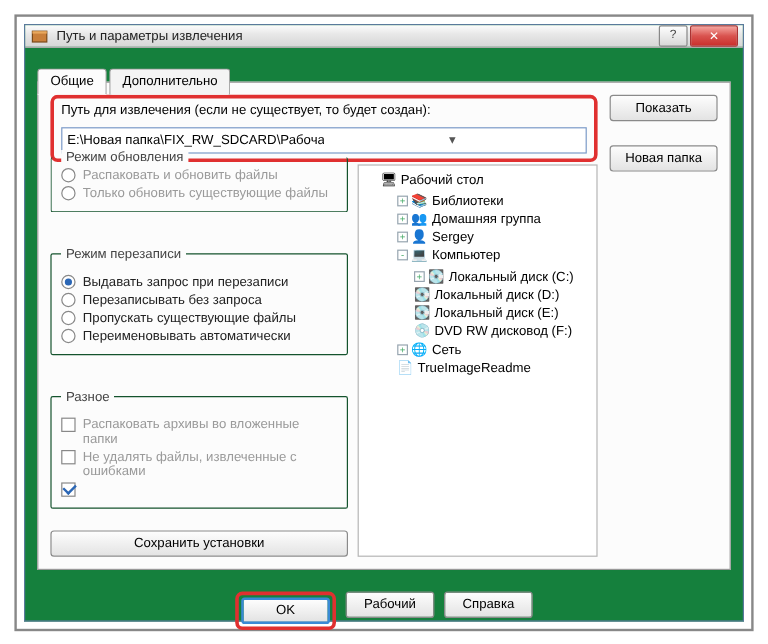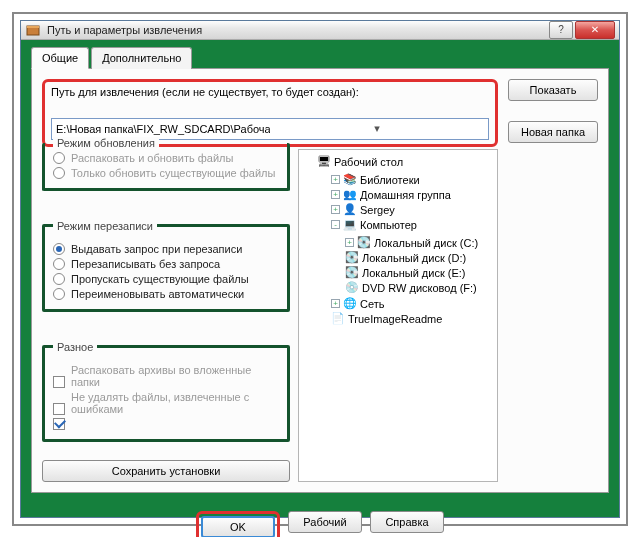--- a/index.html
+++ b/index.html
@@ -6,38 +6,38 @@
 body{background:#fff;display:flex;align-items:center;justify-content:center;width:640px;height:537px}
 .outer{width:616px;height:514px;border:2px solid #888;padding:6px;background:#fff}
 .win{width:100%;height:100%;border:1px solid #5a7a9c;background:#15803d;display:flex;flex-direction:column}
 .titlebar{height:28px;background:linear-gradient(#fdfdfd,#e8e8e8 40%,#d6d6d6);display:flex;align-items:center;padding:0 4px;border-bottom:1px solid #aaa}
 .title-icon{width:16px;height:16px;margin-right:6px;display:flex;align-items:center;justify-content:center}
 .title-text{flex:1;color:#222}
 .win-btns{display:flex;gap:2px}
 .win-btn{width:24px;height:18px;border:1px solid #888;border-radius:2px;background:linear-gradient(#fefefe,#d8d8d8);display:flex;align-items:center;justify-content:center;font-size:10px;color:#444}
 .win-close{width:40px;background:linear-gradient(#f5a6a0,#d9534f,#c9302c);color:#fff;border-color:#a33}
 .content{flex:1;padding:6px 10px 10px;display:flex;flex-direction:column}
-.tabs{display:flex;position:relative;top:1px;z-index:2}
+.tabs{display:flex;position:relative;top:11px;z-index:2}
 .tab{padding:4px 10px;border:1px solid #999;border-bottom:none;background:#f4f4f4;border-radius:3px 3px 0 0;margin-right:2px;position:relative}
 .tab.active{background:#fcfcfc;border-bottom:1px solid #fcfcfc;z-index:3}
 .tabpanel{flex:1;border:1px solid #999;background:#fcfcfc;padding:10px;display:flex;gap:10px}
 .left{flex:1;display:flex;flex-direction:column;gap:6px}
 .right{width:90px;display:flex;flex-direction:column;gap:20px}
 .btn{height:22px;border:1px solid #8a8a8a;border-radius:3px;background:linear-gradient(#fdfdfd,#e3e3e3);padding:0 8px;display:flex;align-items:center;justify-content:center;cursor:pointer}
 .pathbox{border:3px solid #e03030;border-radius:6px;padding:4px 6px}
-.pathlabel{margin-bottom:20px}
+.pathlabel{margin-bottom:8px}
 .combo{height:22px;border:1px solid #7a9ac7;background:#fff;display:flex;align-items:center;padding:0 4px}
 .combo span{flex:1;white-space:nowrap;overflow:hidden}
 .combo .dd{width:14px;text-align:center;color:#555}
 .columns{display:flex;gap:8px;flex:1;margin-top:-4px}
 .col-left{flex:1;display:flex;flex-direction:column;gap:17px;min-width:0}
 .col-right{width:200px;border:1px solid #b5b5b5;background:#fff;overflow:auto;padding:4px}
-.fieldset{border:3px solid #14532d;border-radius:2px;padding:8px 8px 6px;margin-top:12px}
+.fieldset{border:1px solid #14532d;border-radius:2px;padding:8px 8px 6px;margin-top:12px}
 .fieldset legend{padding:0 4px;color:#444;background:#fcfcfc}
-.opt{display:flex;align-items:flex-end;gap:6px;margin:3px 0;color:#222}
+.opt{display:flex;align-items:flex-start;gap:6px;margin:3px 0;color:#222}
 .opt.disabled{color:#9a9a9a}
 .radio,.check{width:12px;height:12px;border:1px solid #888;background:#fff;display:inline-block;flex-shrink:0}
 .radio{border-radius:50%}
 .radio.sel::after{content:"";display:block;width:6px;height:6px;background:#2a66b5;border-radius:50%;margin:2px}
 .check.sel{background:#fff}
 .check.sel::after{content:"";display:block;width:8px;height:5px;border-left:2px solid #2a66b5;border-bottom:2px solid #2a66b5;transform:rotate(-45deg);margin:0 0 0 1px}
 .savebtn{margin-top:1px}
 .tree ul{list-style:none;padding-left:14px}
 .tree li{margin:1px 0;white-space:nowrap;display:flex;align-items:center;gap:3px}
 .tree li>ul{width:100%}

